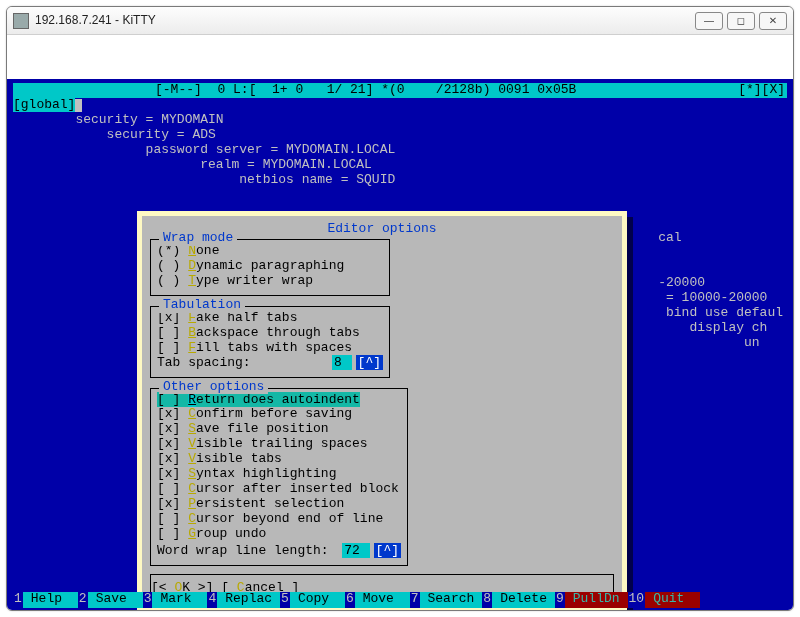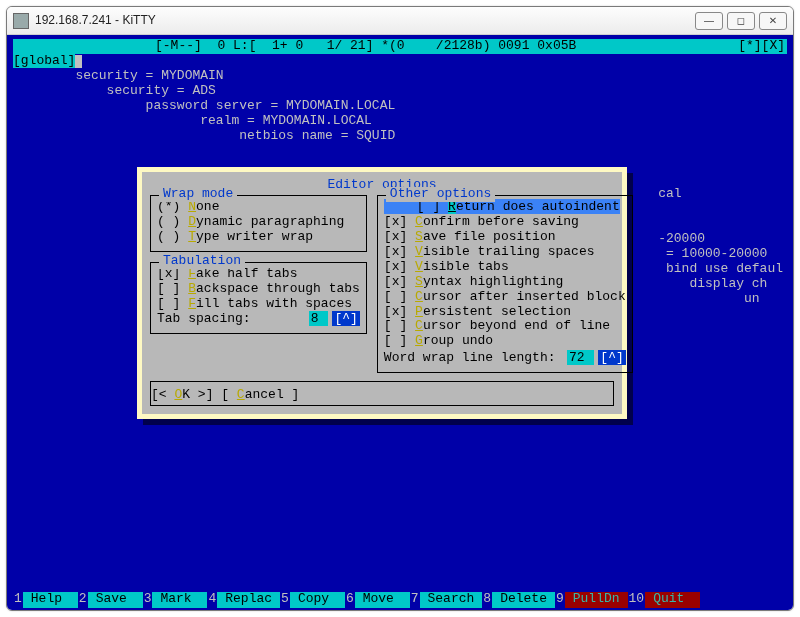--- a/index.html
+++ b/index.html
@@ -14,20 +14,21 @@
   .window {
     width: 788px;
     height: 605px;
     border: 1px solid #7a7a7a;
     border-radius: 6px;
     background: #fff;
     box-shadow: 0 0 2px rgba(0,0,0,.2);
     display: flex;
     flex-direction: column;
     overflow: hidden;
+    gap: 44px;
   }
   .titlebar {
     height: 28px;
     display: flex;
     align-items: center;
     padding: 0 6px;
     background: linear-gradient(#fdfdfd,#ececec);
     border-bottom: 1px solid #cfcfcf;
   }
   .titlebar .app-icon { width:16px; height:16px; background:#9aa; margin-right:6px; border:1px solid #666; }
@@ -58,33 +59,33 @@
     position:absolute;
     left:130px; top:132px;
     width:490px;
     background:#b8b8b8;
     color:#000;
     border:5px solid #fef9c3;
     box-shadow: 6px 6px 0 rgba(0,0,0,.55);
     padding:6px 8px 8px 8px;
   }
   .dlg-title { text-align:center; color:#0038cc; font-weight:normal; }
-  .panes { display:flex; gap:10px; margin-top:2px; }
+  .panes { display:flex; gap:10px; margin-top:2px;flex-direction:column; }
   .group {
     border:1px solid #000;
     padding:4px 6px 6px 6px;
     position:relative;
     margin-top:10px;
   }
   .group:first-child { margin-top:0; }
   .group .legend { position:absolute; top:-9px; left:8px; background:#b8b8b8; padding:0 4px; color:#0038cc; }
   .left-col { width:240px; display:flex; flex-direction:column; }
   .right-col { width:258px; }
   .opt { white-space:pre; }
-  .opt .selected { background:#3b82f6;padding-left:33px; }
+  .opt .selected { background:#14b8a6; }
   .hk { color:#b8a900; text-decoration:underline; }
   .opt .hkhl { color:#000; background:#00c8c8; text-decoration:underline; }
   .field-row { display:flex; justify-content:space-between; }
   .numbox { background:#00c8c8; color:#000; padding:0 2px; }
   .spinner { background:#0038cc; color:#fff; padding:0 2px; margin-left:4px; }
   .btnrow { margin-top:8px; padding:6px 0 2px 0; border:1px solid #000; }
   .bottombar {
     position:absolute;
     left:6px; right:6px; bottom:2px;
     height:16px;

